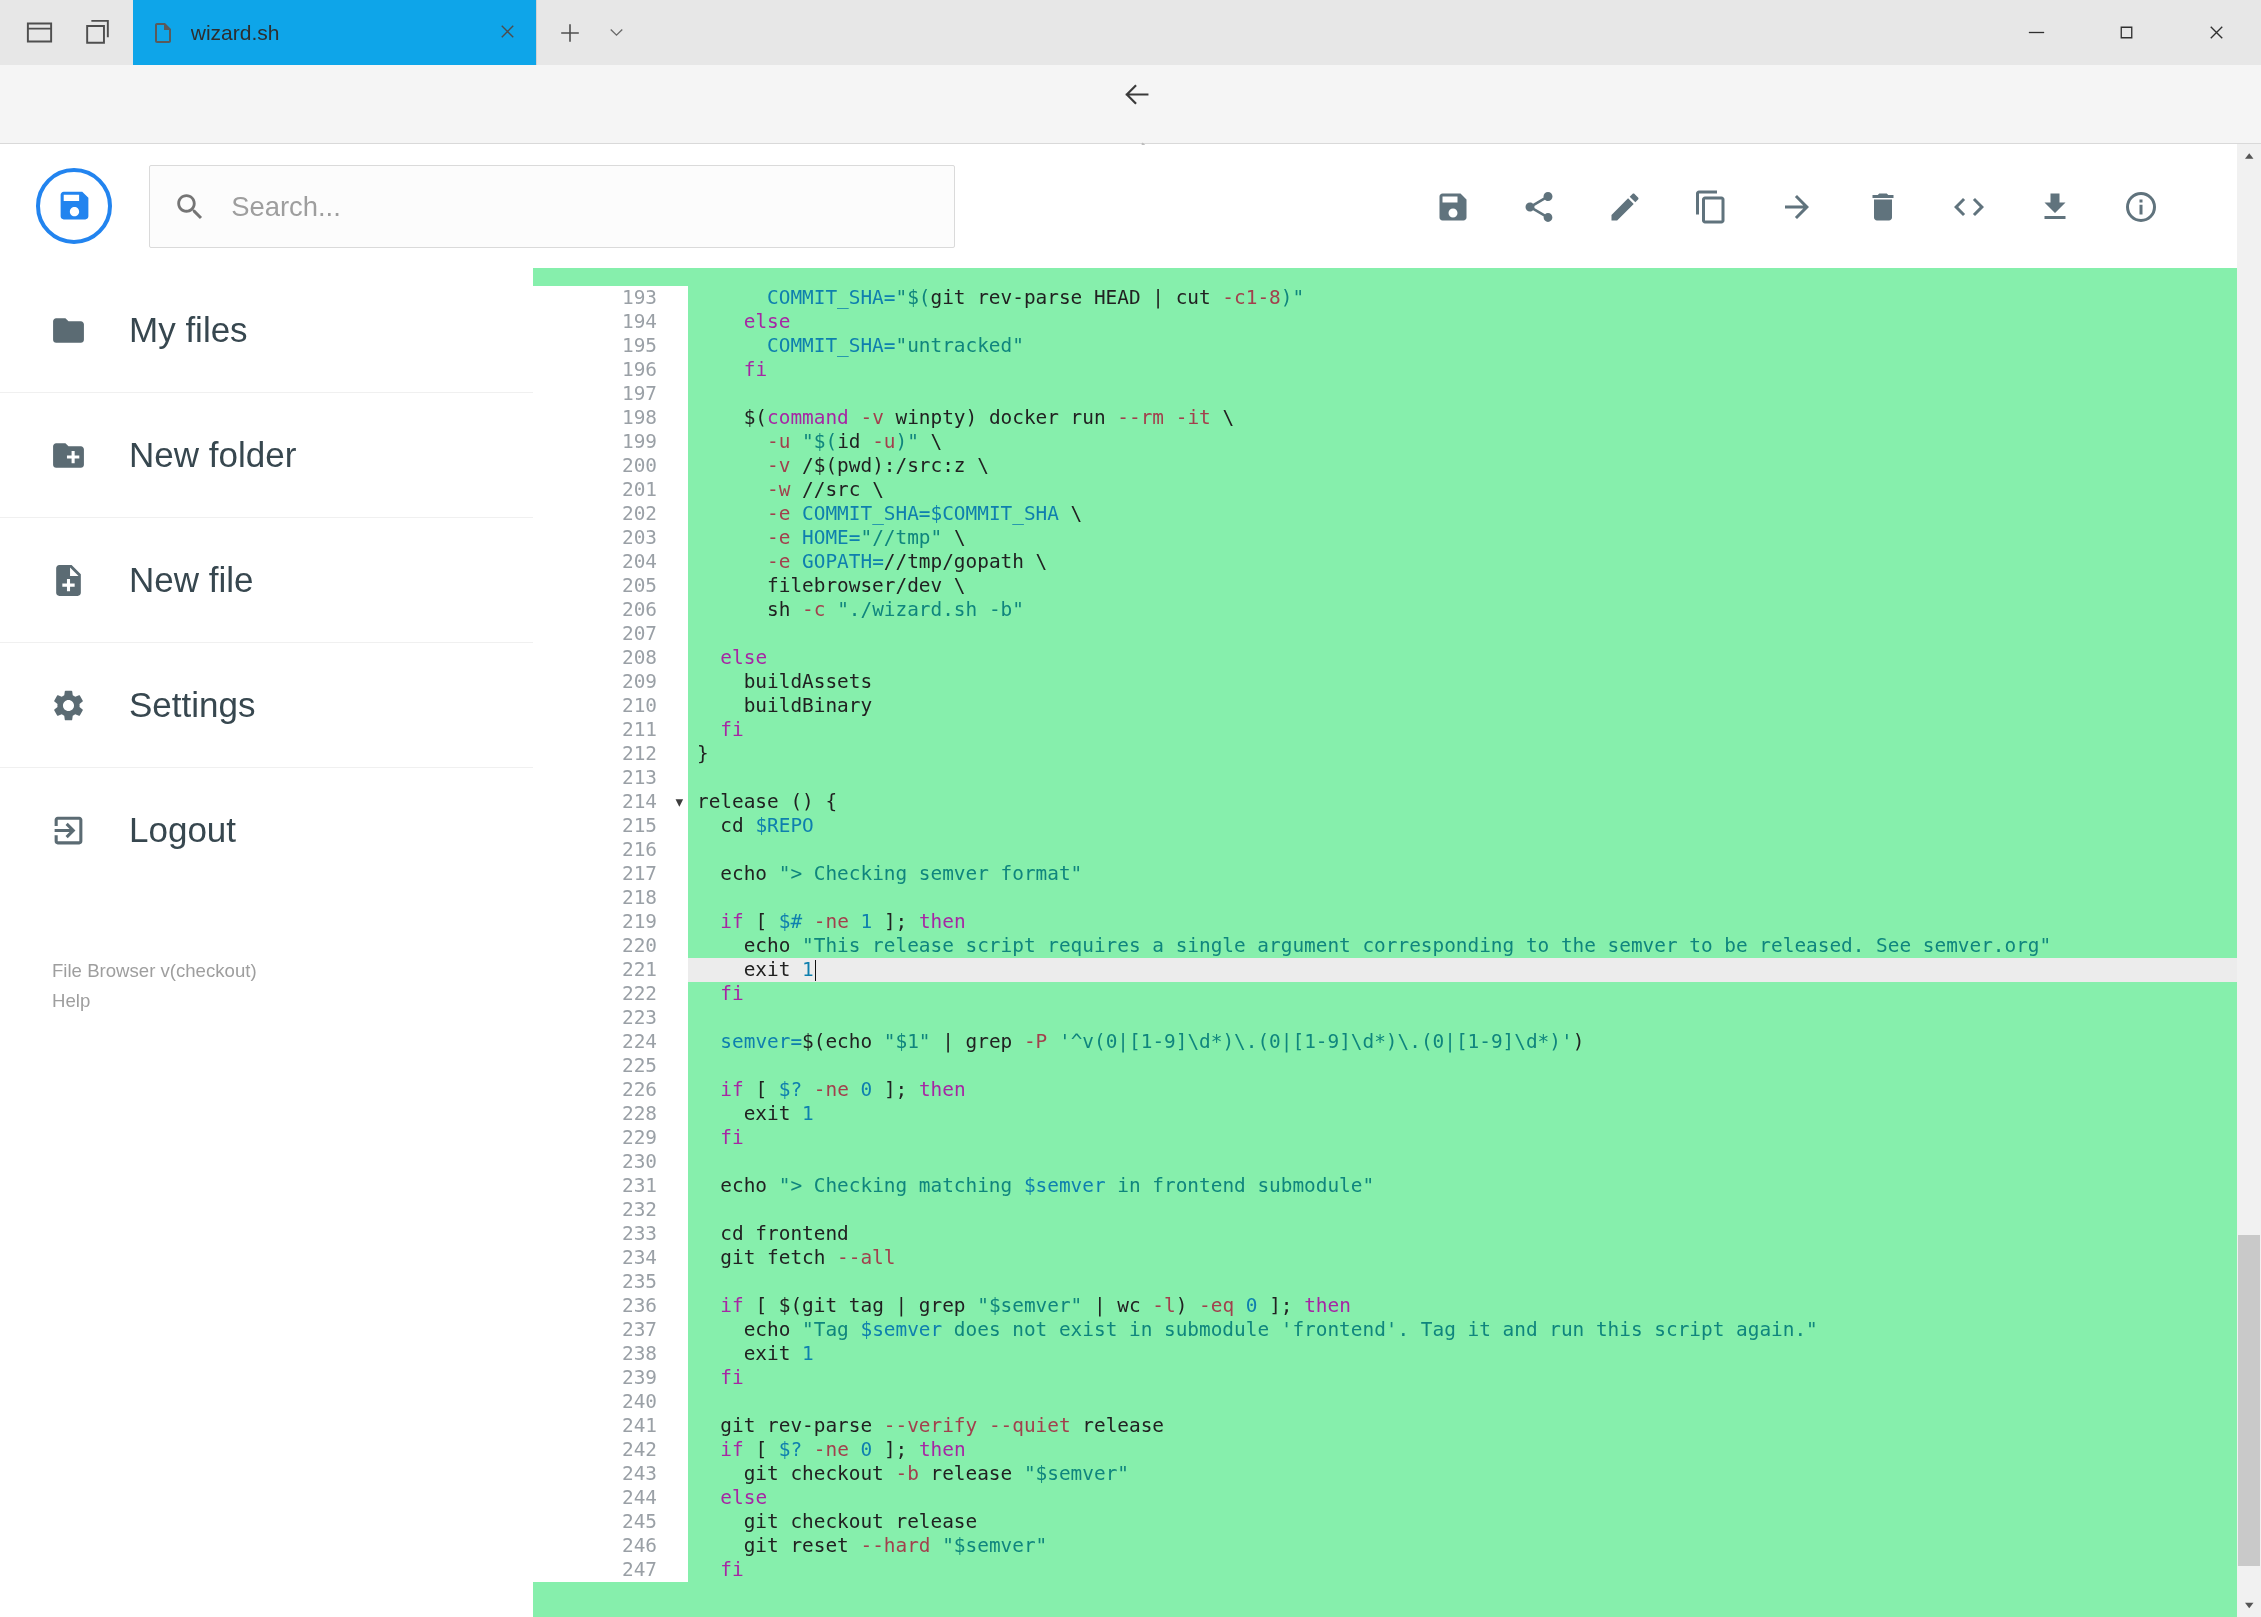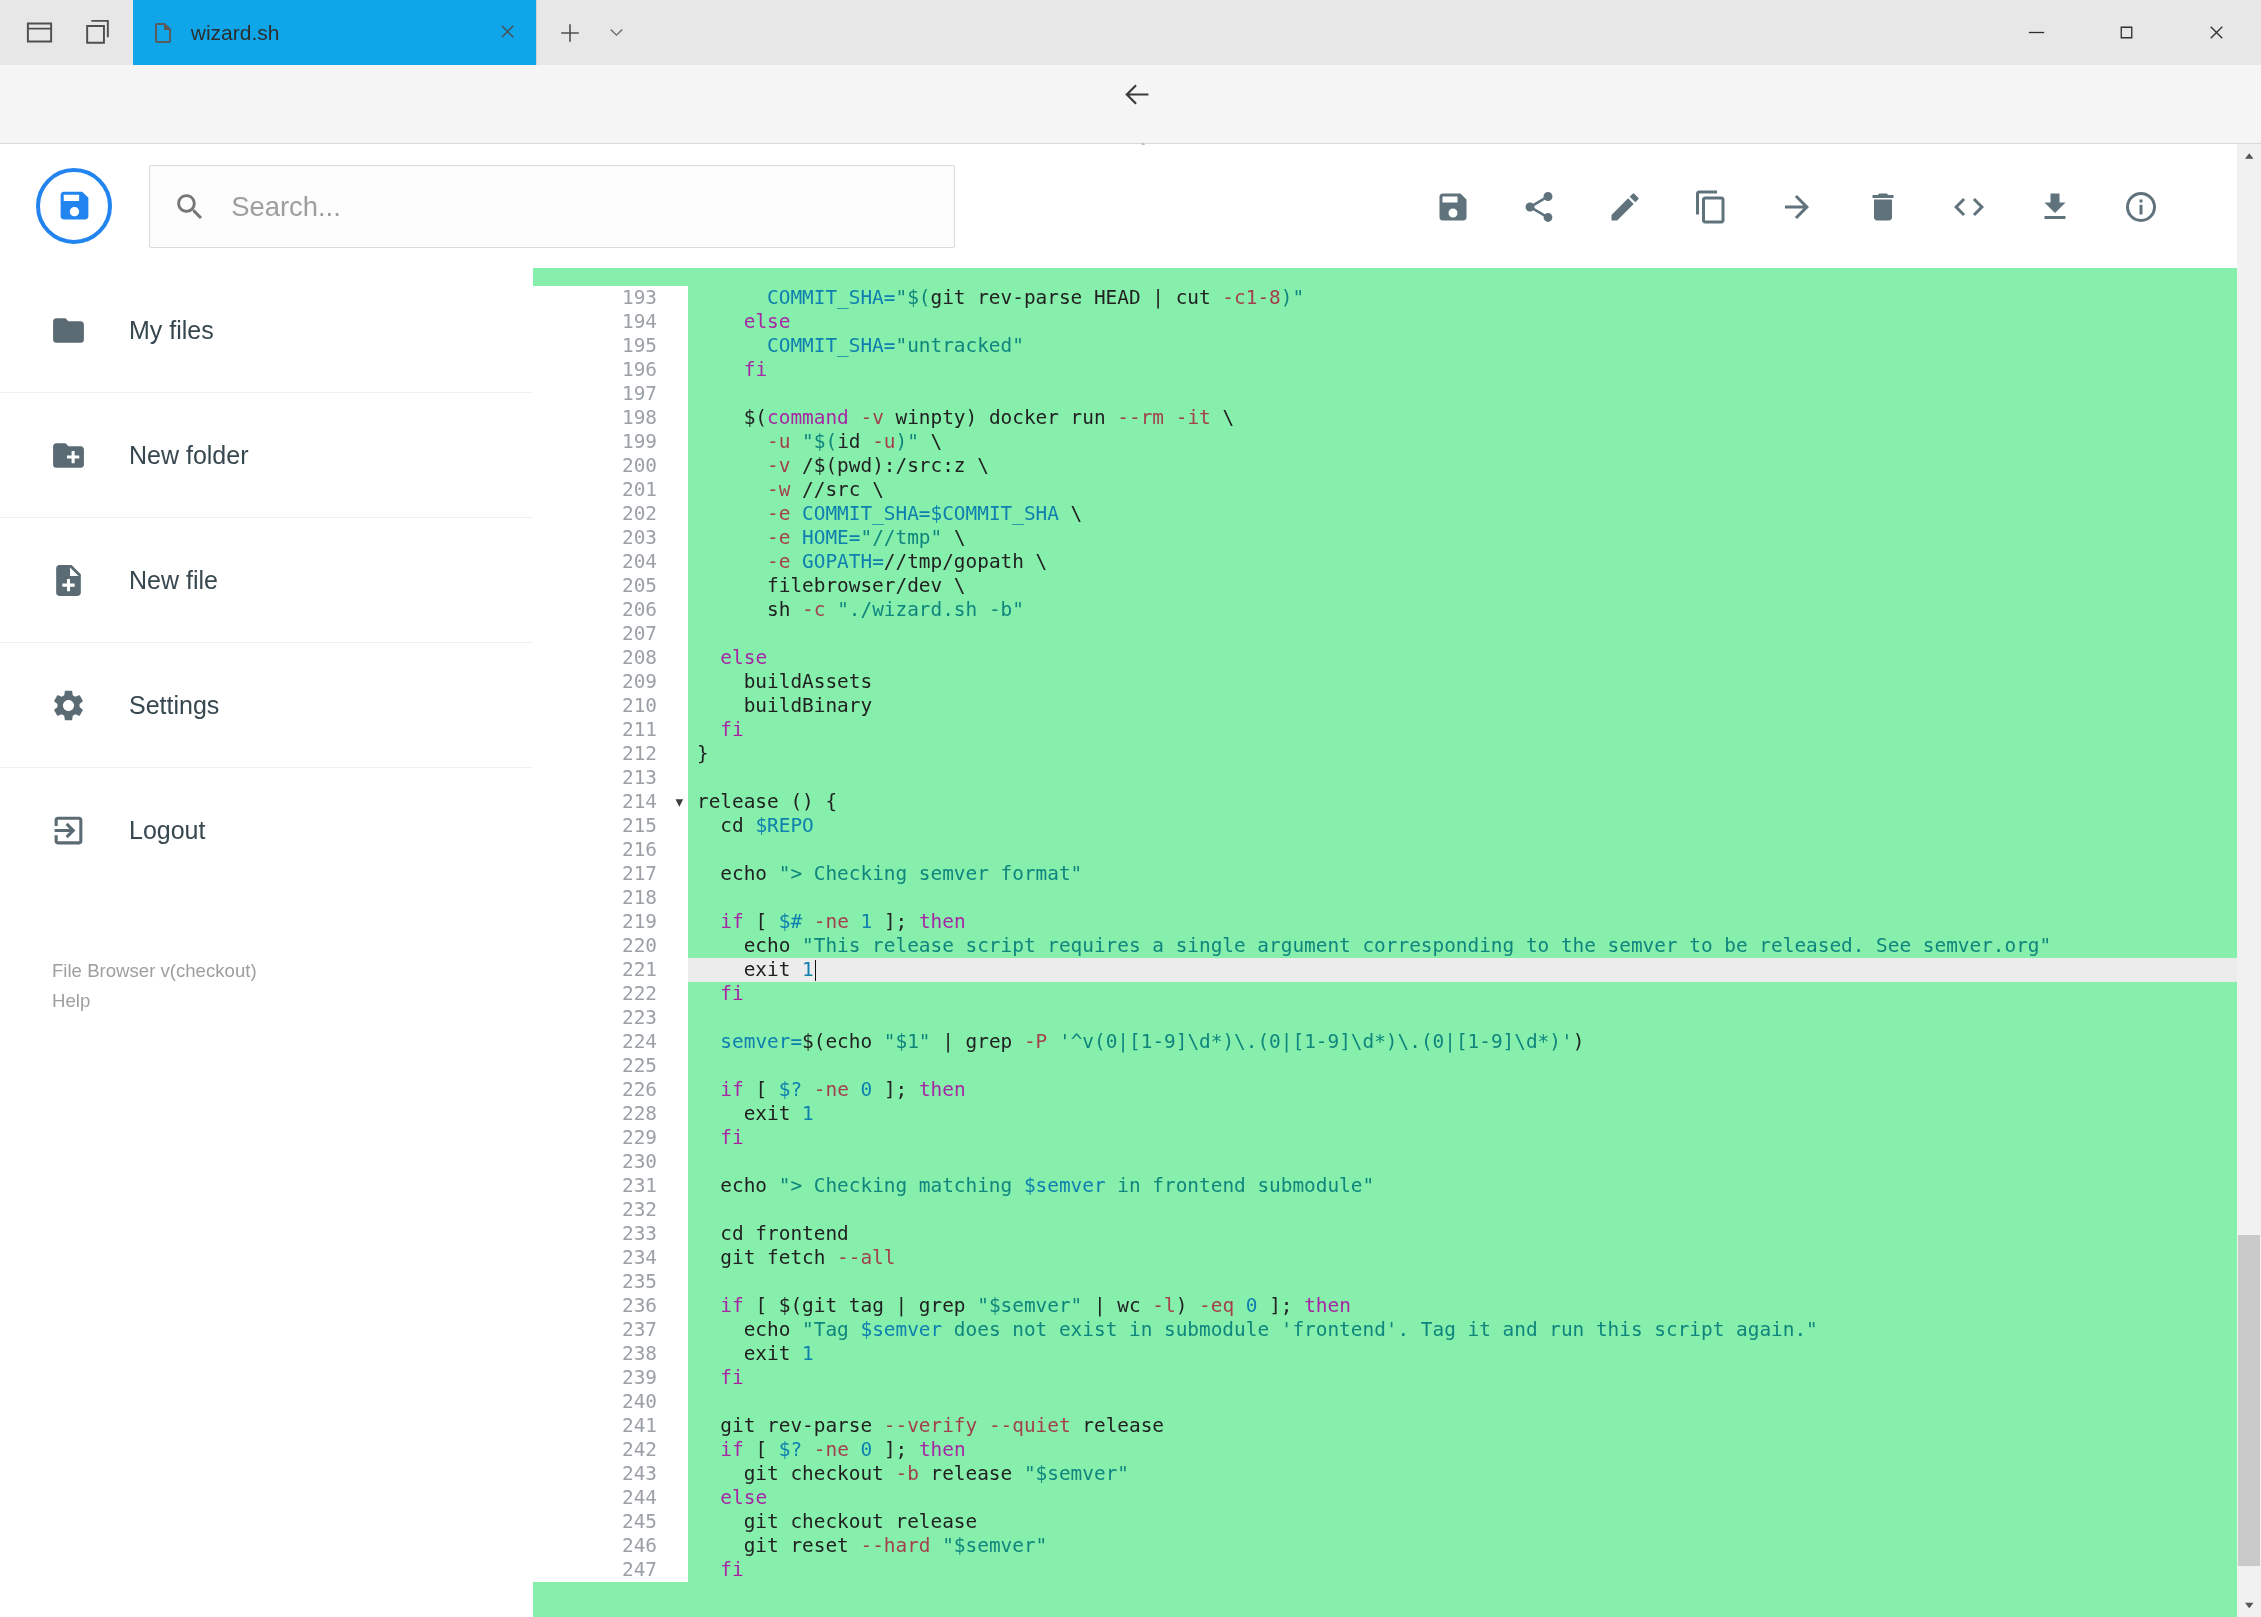--- a/index.html
+++ b/index.html
@@ -58,21 +58,21 @@
   .search input::placeholder{color:#9e9e9e;}
   .toolbar{position:absolute;right:78px;top:0;height:100%;display:flex;align-items:center;gap:50px;}
   .tool-btn{border:none;background:none;padding:0;color:#60737d;display:grid;place-items:center;}
   .tool-btn .ic{width:36px;height:36px;}
 
   
   .sidebar{position:absolute;top:268px;left:0;width:533px;bottom:0;background:#fff;}
   .side-item{height:124px;display:flex;align-items:center;gap:42px;padding-left:50px;border-bottom:0.8px solid #f0f0f0;}
   .side-item:last-child{border-bottom:none;}
   .side-item .ic{width:37px;height:37px;color:#5b6b73;flex:none;}
-  .side-label{font-size:25px;color:#37474f;}
+  .side-label{font-size:35px;color:#37474f;}
   .side-footer{position:absolute;left:52px;top:688px;font-size:18.6px;color:#9e9e9e;line-height:30px;}
 
   
   .editor{position:absolute;left:533px;top:268px;right:24px;bottom:0;background:#86efac;overflow:hidden;}
   .code-rows{position:absolute;top:18px;left:0;right:0;}
   .row{display:flex;height:24px;font-family:"DejaVu Sans Mono",monospace;font-size:19.4px;line-height:24px;}
   .gutter{flex:none;width:155px;padding-right:31px;box-sizing:border-box;text-align:right;color:var(--c-line-number,#9aa0a6);position:relative;background:#fff;}
   .fold{position:absolute;right:4.8px;top:0;font-size:15.3px;color:#3d3d3d;font-family:"DejaVu Sans",sans-serif;}
   .code{flex:1;white-space:pre;padding-left:9px;color:#212121;}
   .row.active .code{background:var(--c-active-line,#ececec);}

